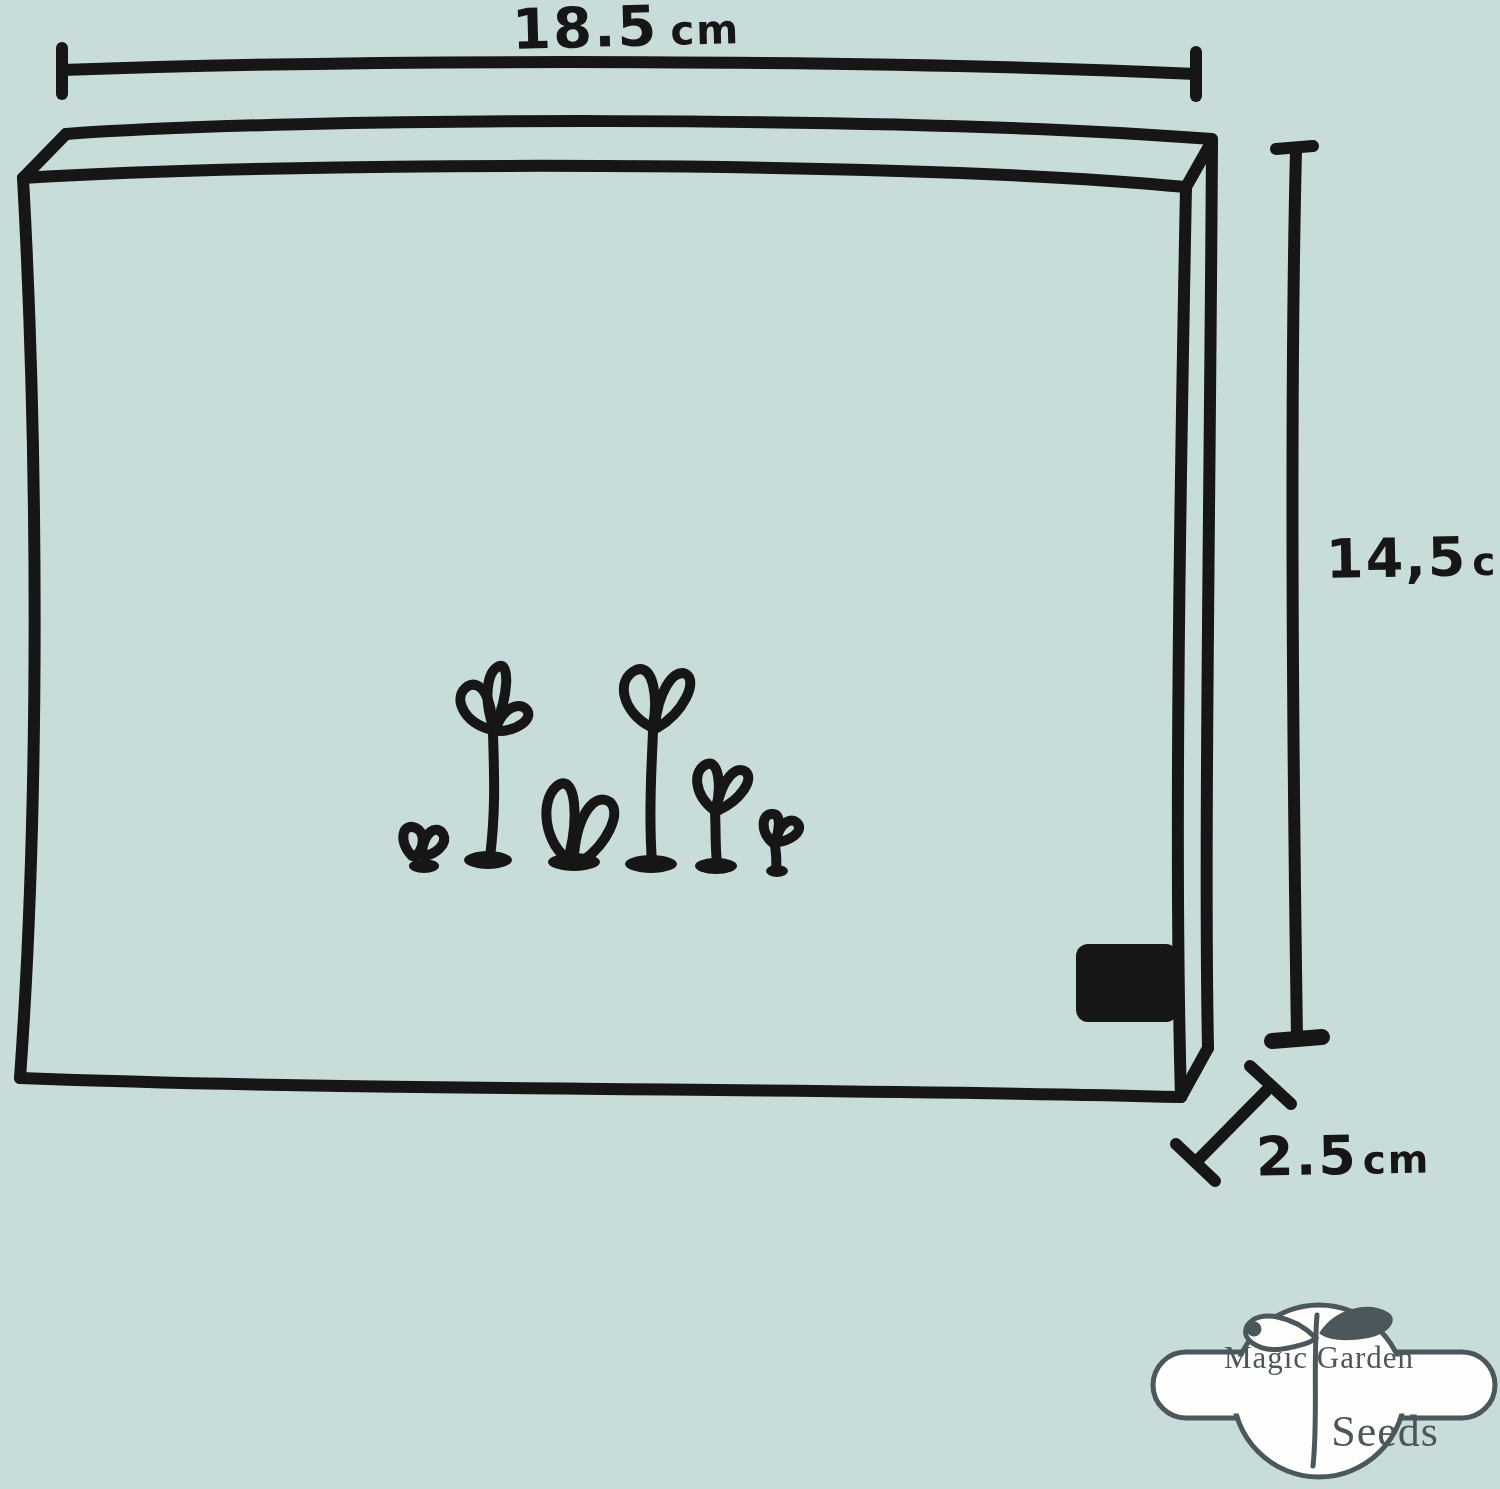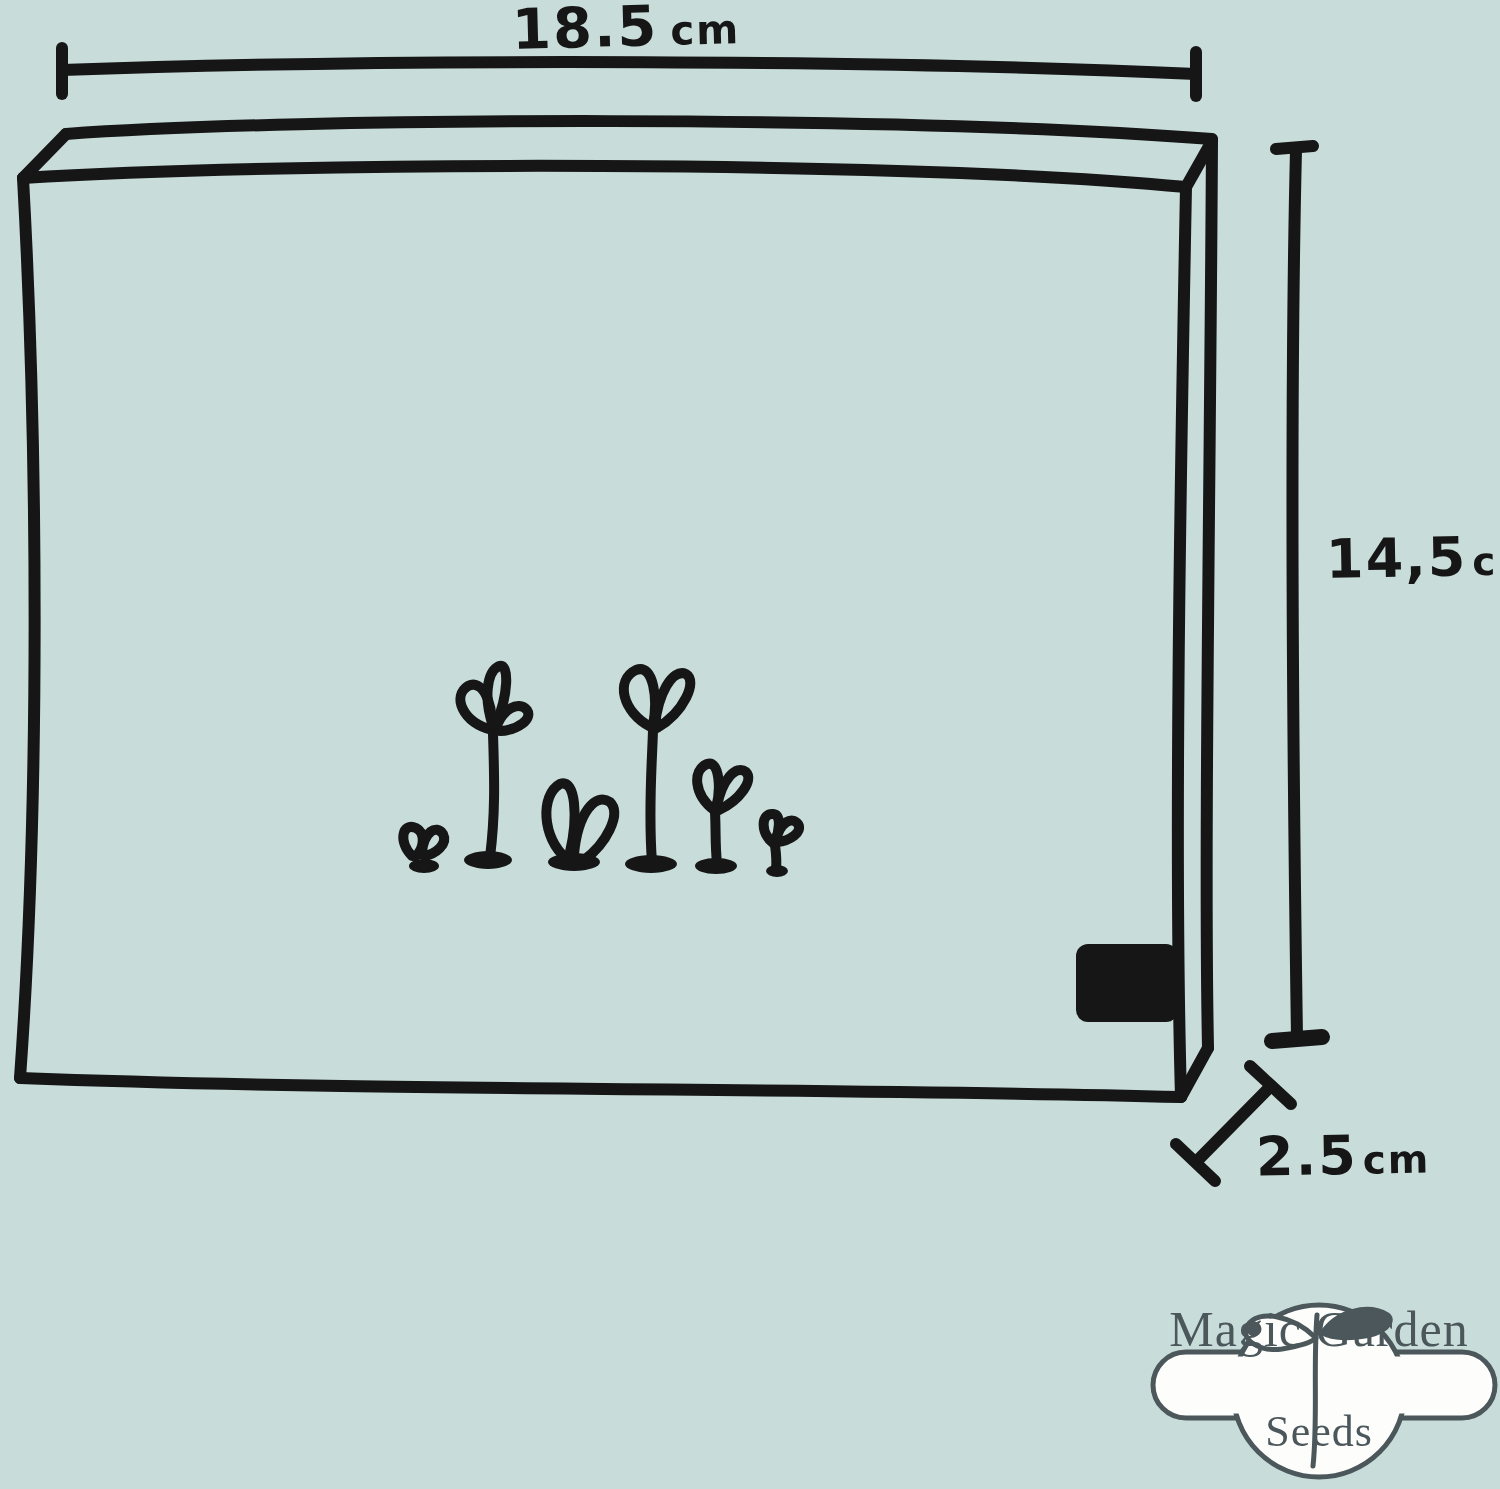--- a/index.html
+++ b/index.html
@@ -51,22 +51,22 @@
   .dim-depth .unit { margin-left: 5px; }
 
   .logo-line {
     position: absolute;
     font-family: "Liberation Serif", serif;
     color: var(--logo);
     white-space: nowrap;
     transform: translateX(-50%);
     letter-spacing: 1px;
   }
-  .logo-line1 { left: 1319px; top: 1300px; font-size: 50px; }
-  .logo-line2 { left: 1319px; top: 1406px; font-size: 44px; }
+  .logo-line1 { left: 1319px; top: 1340px; font-size: 31px; }
+  .logo-line2 { left: 1385px; top: 1406px; font-size: 44px; }
 </style>
 </head>
 <body>
 
 <div class="canvas">
 
   <svg class="draw" width="1500" height="1489" viewBox="0 0 1500 1489">
 
     <g>
       <path class="stroke" d="M 66 134 C 300 117, 900 115, 1212 139"></path>

